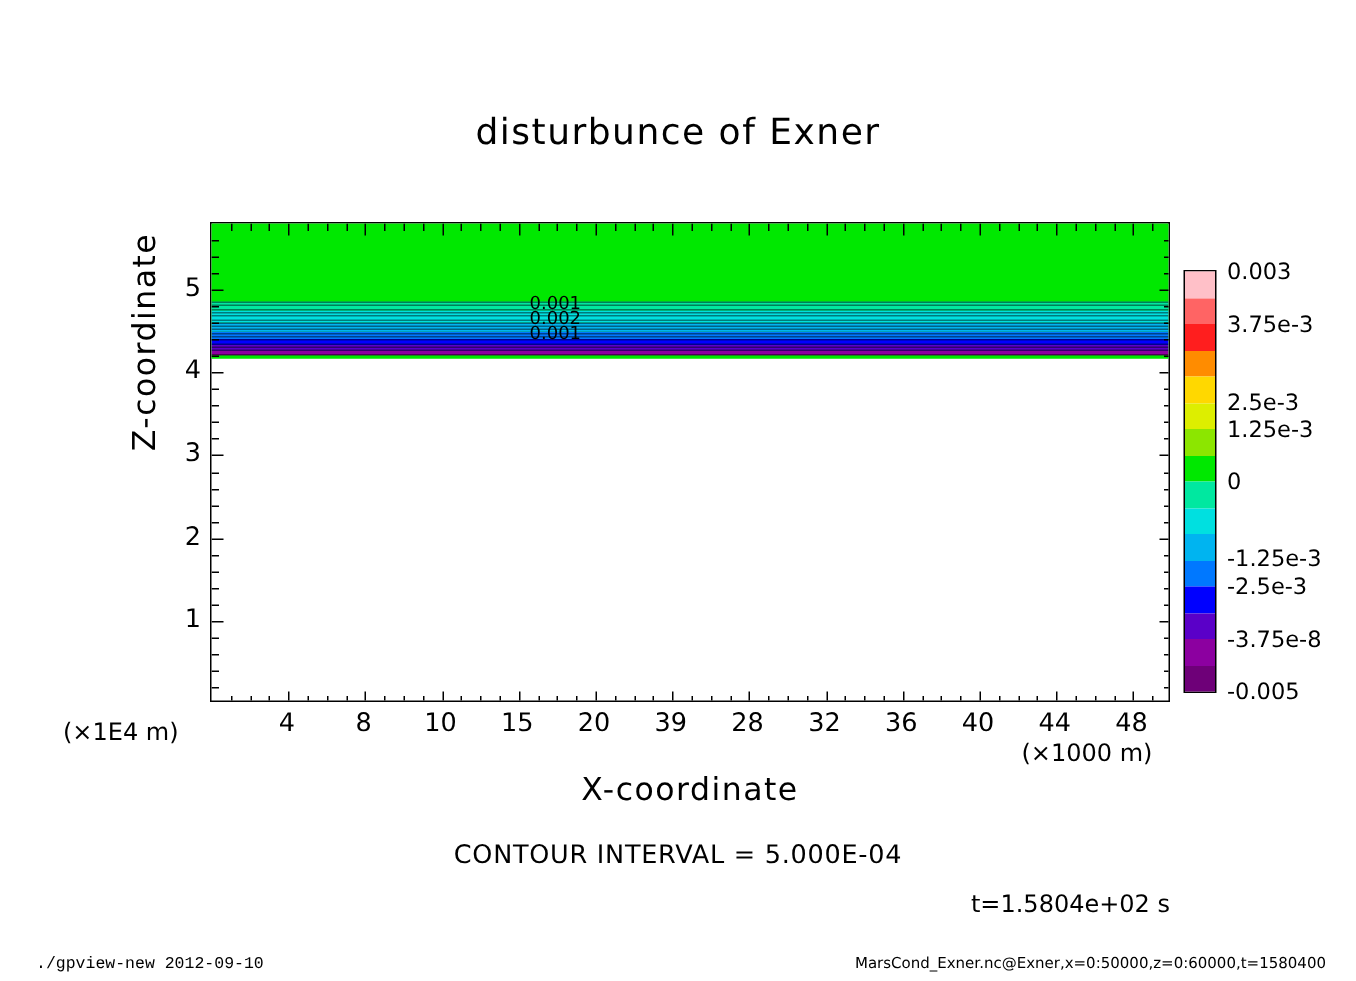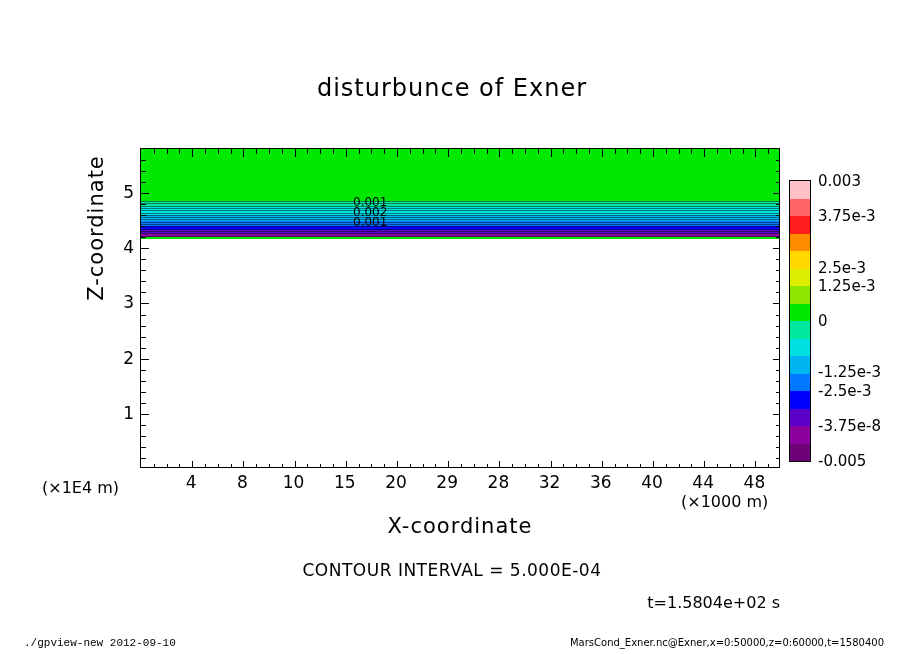--- a/index.html
+++ b/index.html
@@ -342,21 +342,21 @@
     <div class="ytick-label" style="top: 99.3103px; width: 34px;">4</div>
     <div class="ytick-label" style="top: 44.1379px; width: 34px;">5</div>
   </div>
 
 <div id="xtick-labels" class="abs" style="left:140px; top:472px; width:640px; height:24px;">
     <div class="xtick-label" style="left: 51.2px; top: 0px;">4</div>
     <div class="xtick-label" style="left: 102.4px; top: 0px;">8</div>
     <div class="xtick-label" style="left: 153.6px; top: 0px;">10</div>
     <div class="xtick-label" style="left: 204.8px; top: 0px;">15</div>
     <div class="xtick-label" style="left: 256px; top: 0px;">20</div>
-    <div class="xtick-label" style="left: 307.2px; top: 0px;">29</div>
+    <div class="xtick-label" style="left: 307.2px; top: 0px;">39</div>
     <div class="xtick-label" style="left: 358.4px; top: 0px;">28</div>
     <div class="xtick-label" style="left: 409.6px; top: 0px;">32</div>
     <div class="xtick-label" style="left: 460.8px; top: 0px;">36</div>
     <div class="xtick-label" style="left: 512px; top: 0px;">40</div>
     <div class="xtick-label" style="left: 563.2px; top: 0px;">44</div>
     <div class="xtick-label" style="left: 614.4px; top: 0px;">48</div>
   </div>
 
 <div id="ylabel">Z-coordinate</div>
 <div id="xlabel">X-coordinate</div>

